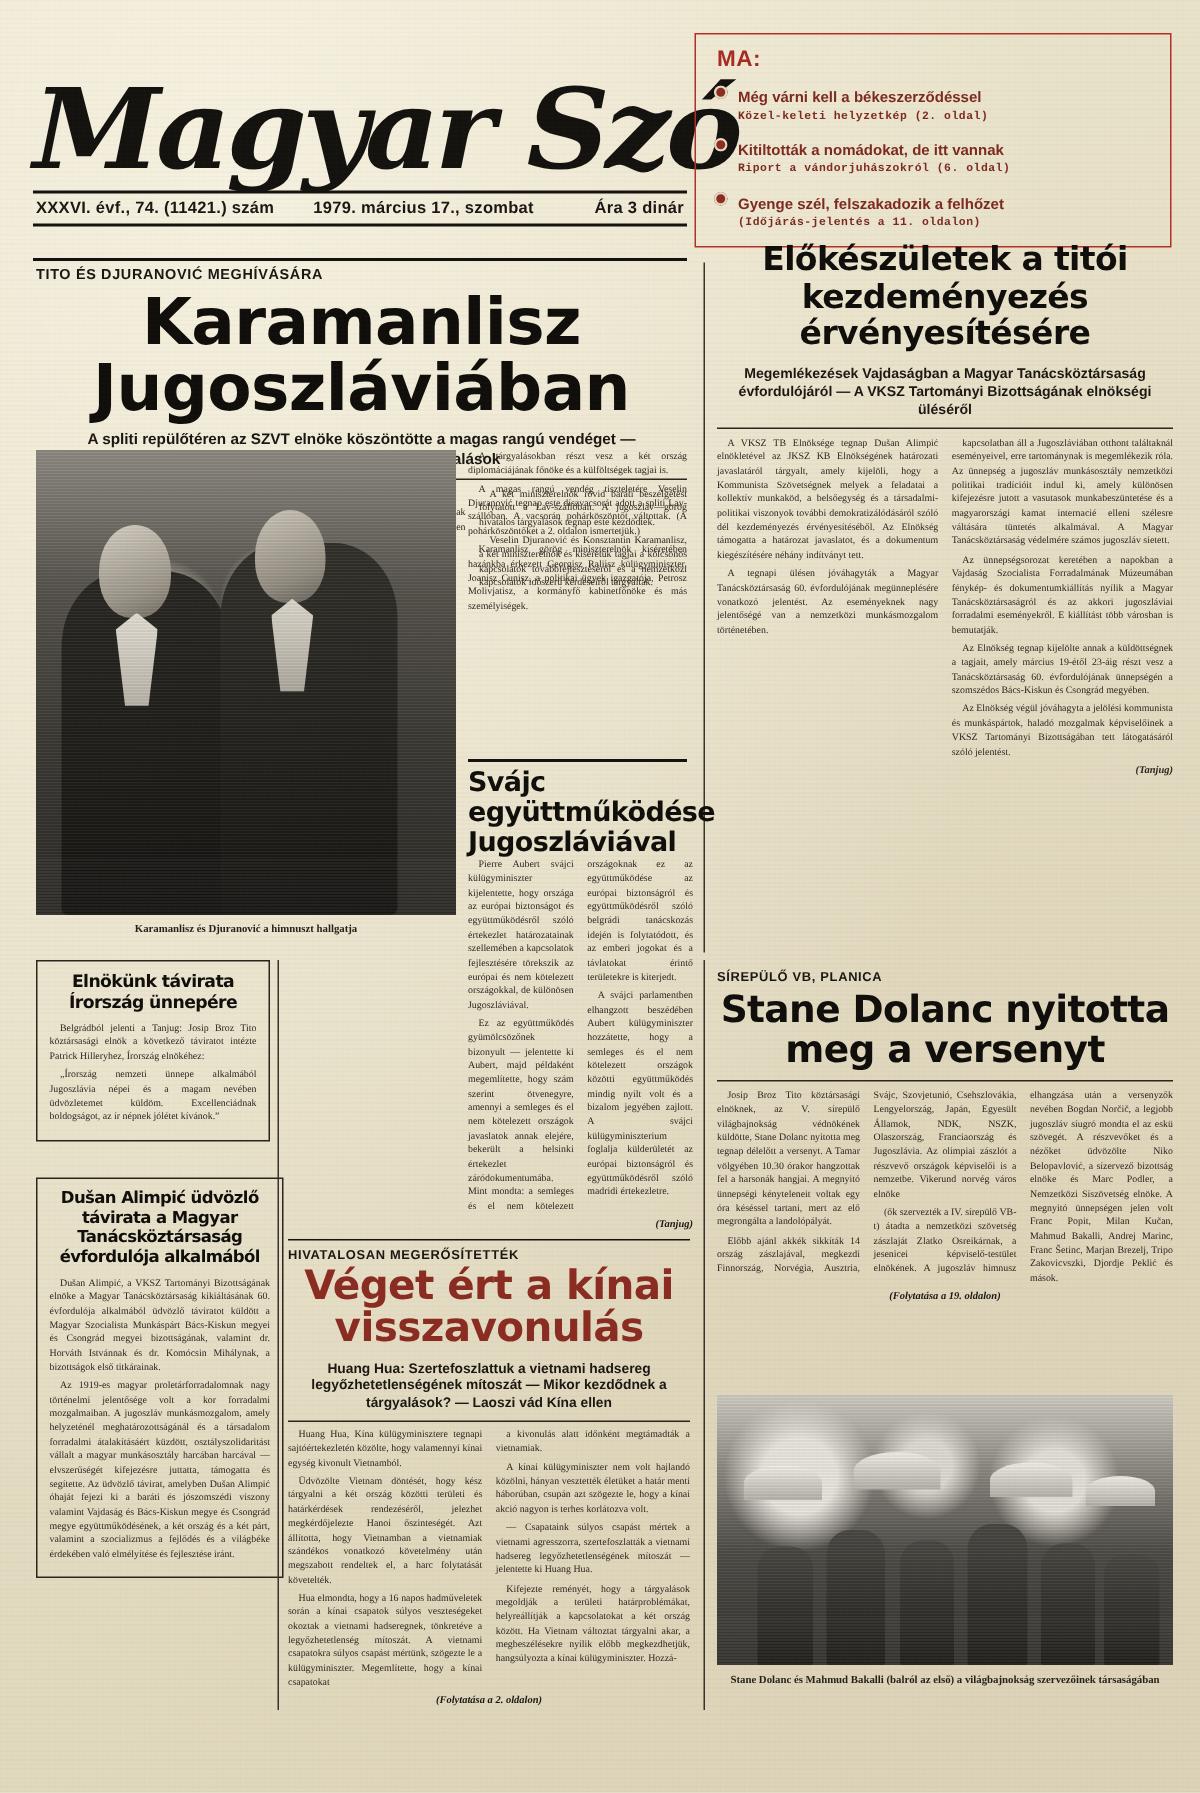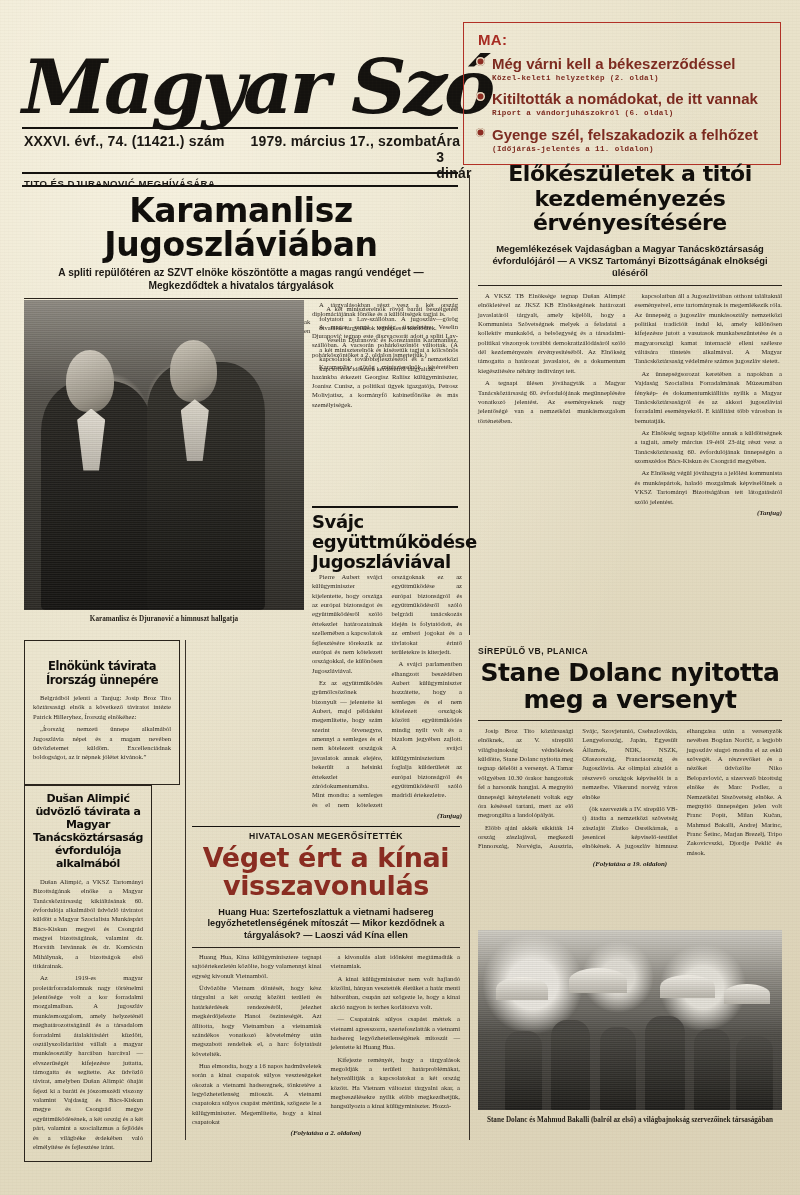--- a/index.html
+++ b/index.html
@@ -36,21 +36,21 @@
     letter-spacing:-3px;
     color:#14120f;
     white-space:nowrap;
     transform:scaleX(1.04);
     transform-origin:left center;
   }
   .mast-rule{border-top:2.5px solid #14120f;margin-top:6px;}
   .mast-line{
     display:flex;justify-content:space-between;align-items:baseline;
     font-family:"Liberation Sans", sans-serif;
-    font-weight:700;font-size:14px;letter-spacing:.2px;
+    font-weight:700;font-size:11px;letter-spacing:.2px;
     padding:4px 2px 4px 2px;
   }
   .mast-line .issue{flex:0 0 auto;}
   .mast-line .date{flex:0 0 auto;margin-left:26px;}
   .mast-line .price{margin-left:auto;}
   .mast-rule2{border-top:2.5px solid #14120f;}
 
   
   .ma-box{
     position:absolute;left:463px;top:22px;width:318px;
@@ -65,21 +65,21 @@
   }
   .ma-item{display:flex;align-items:flex-start;margin-bottom:7px;}
   .ma-bullet{
     flex:0 0 auto;width:9px;height:9px;border-radius:50%;
     background:#8d2c22;margin:2px 7px 0 0;
     box-shadow:0 0 0 1.5px #e3dcc4 inset;
   }
   .ma-txt{flex:1 1 auto;}
   .ma-h{
     font-family:"Liberation Sans", sans-serif;
-    font-weight:700;font-size:15px;line-height:1.18;color:#7d2a20;
+    font-weight:700;font-size:10px;line-height:1.18;color:#7d2a20;
   }
   .ma-s{
     font-family:Liberation Mono, monospace;
     font-weight:700;font-size:7.6px;line-height:1.25;color:#7d2a20;
     letter-spacing:.35px;margin-top:1px;
   }
 
   
   .hr-thick{position:absolute;border-top:2.4px solid #14120f;}
   .hr-thin{position:absolute;border-top:1px solid #2a241c;}
@@ -230,21 +230,21 @@
     </div>
   </div>
 
   <div class="hr-thick" style="left:22px;top:172px;width:436px;"></div>
 
   <div class="vr" style="left:469px;top:175px;height:460px;"></div>
   <div class="vr" style="left:469px;top:640px;height:500px;"></div>
 
   <div style="position:absolute;left:24px;top:178px;width:434px;">
     <div class="kicker">TITO ÉS DJURANOVIĆ MEGHÍVÁSÁRA</div>
-    <div class="hl" style="font-size:33px;text-align:center;margin:5px 0 5px 0;">Karamanlisz Jugoszláviában</div>
+    <div class="hl" style="font-size:43px;text-align:center;margin:5px 0 5px 0;">Karamanlisz Jugoszláviában</div>
     <div class="sub">A spliti repülőtéren az SZVT elnöke köszöntötte a magas rangú vendéget — Megkezdődtek a hivatalos tárgyalások</div>
     <div class="hr-thin" style="position:relative;margin:6px 0 5px 0;border-top:1px solid #2a241c;"></div>
 
     <div style="display:flex;gap:9px;">
       <div style="flex:1 1 0;">
         <div class="body">
           <p>Splitből jelenti a Tanjug: Konsztantin Karamanlisz görög kormányfő tegnap délelőtt Splitbe érkezett hivatalos baráti látogatásra, amelyre Josip Broz Tito köztársasági elnök és Veselin Dju­ranović, a Szövetségi Végrehajtó Tanács elnöke meghívására került sor.</p>
         </div>
       </div>
       <div style="flex:1 1 0;">
@@ -311,41 +311,41 @@
   </div>
   <div style="position:absolute;left:312px;top:572px;width:150px;">
     <div class="body cols2">
       <p>Pierre Aubert svájci külügyminiszter kijelentette, hogy országa az európai biztonságot és együttműködésről szóló értekezlet határozatainak szellemében a kapcsolatok fejlesztésére törekszik az európai és nem kötelezett országokkal, de különösen Jugoszláviával.</p>
       <p>Ez az együttműködés gyümölcsözőnek bizonyult — jelentette ki Aubert, majd példaként megemlítette, hogy szám szerint ötvenegyre, amennyi a semleges és el nem kötelezett országok javaslatok annak elejére, bekerült a helsinki értekezlet záródokumentumába. Mint mondta: a semleges és el nem kötelezett országoknak ez az együttműködése az európai biztonságról és együttműködésről szóló belgrádi tanácskozás idején is folytatódott, és az emberi jogokat és a távlatokat érintő területekre is kiterjedt.</p>
       <p>A svájci parlamentben elhangzott beszédében Aubert külügyminiszter hozzátette, hogy a semleges és el nem kötelezett országok közötti együttműködés mindig nyílt volt és a bizalom jegyében zajlott. A svájci külügyminiszterium foglalja külderületét az európai biztonságról és együttműködésről szóló madridi értekezletre.</p>
     </div>
     <div class="cont" style="text-align:right;">(Tanjug)</div>
   </div>
 
-  <div style="position:absolute;left:24px;top:640px;width:156px;box-sizing:border-box;border:1px solid #2a241c;padding:19px 8px;">
+  <div style="position:absolute;left:24px;top:640px;width:156px;box-sizing:border-box;border:1px solid #2a241c;padding:7px 8px;">
     <div class="hl" style="font-size:11.5px;text-align:center;line-height:1.18;">Elnökünk távirata Írország ünnepére</div>
     <div class="body" style="margin-top:6px;">
       <p>Belgrádból jelenti a Tanjug: Josip Broz Tito köztársasági elnök a következő táviratot intézte Patrick Hilleryhez, Írország elnökéhez:</p>
       <p>„Írország nemzeti ünnepe alkalmából Jugoszlávia népei és a magam nevében üdvözletemet küldöm. Excellenciádnak boldogságot, az ír népnek jólétet kívánok.”</p>
     </div>
   </div>
 
-  <div style="position:absolute;left:24px;top:785px;width:128px;box-sizing:border-box;border:1px solid #2a241c;padding:7px 8px;">
+  <div style="position:absolute;left:24px;top:785px;width:165px;box-sizing:border-box;border:1px solid #2a241c;padding:7px 8px;">
     <div class="hl" style="font-size:11px;text-align:center;line-height:1.18;">Dušan Alimpić üdvözlő távirata a Magyar Tanácsköztársaság évfordulója alkalmából</div>
     <div class="body" style="margin-top:6px;">
       <p>Dušan Alimpić, a VKSZ Tartományi Bizottságának elnöke a Magyar Tanácsköztársaság kikiáltásának 60. évfordulója alkalmából üdvözlő táviratot küldött a Magyar Szocialista Munkáspárt Bács-Kiskun megyei és Csongrád megyei bizottságának, valamint dr. Horváth Istvánnak és dr. Komócsin Mihálynak, a bizottságok első titkárainak.</p>
       <p>Az 1919-es magyar proletárforradalomnak nagy történelmi jelentősége volt a kor forradalmi mozgalmaiban. A jugoszláv munkásmozgalom, amely helyzeténél meghatározottságánál és a társadalom forradalmi átalakításáért küzdött, osztályszolidaritást vállalt a magyar munkásosztály harcában harcával — elvszerűségét kifejezésre juttatta, támogatta és segítette. Az üdvözlő távirat, amelyben Dušan Alimpić óhaját fejezi ki a baráti és jószomszédi viszony valamint Vajdaság és Bács-Kiskun megye és Csongrád megye együttműködésének, a két ország és a két párt, valamint a szocializmus a fejlődés és a világbéke érdekében való elmélyítése és fejlesztése iránt.</p>
     </div>
   </div>
 
   <div class="vr" style="left:185px;top:640px;height:500px;"></div>
 
   <div style="position:absolute;left:192px;top:826px;width:268px;">
     <div style="border-top:1.6px solid #14120f;margin-bottom:4px;"></div>
-    <div class="kicker" style="font-size:8.6px;text-align:center;">HIVATALOSAN MEGERŐSÍTETTÉK</div>
+    <div class="kicker" style="font-size:8.6px;">HIVATALOSAN MEGERŐSÍTETTÉK</div>
     <div class="hl" style="font-family:'DejaVu Sans',sans-serif;font-size:27px;text-align:center;line-height:1.05;color:#8a2c21;margin-top:3px;">Véget ért a kínai visszavonulás</div>
     <div class="sub" style="margin-top:6px;font-size:9.2px;">Huang Hua: Szertefoszlattuk a vietnami hadsereg legyőzhetetlenségének mítoszát — Mikor kezdődnek a tárgyalások? — Laoszi vád Kína ellen</div>
     <div style="border-top:1px solid #2a241c;margin:5px 0 4px 0;"></div>
     <div class="body cols2">
       <p>Huang Hua, Kína külügyminisztere tegnapi sajtóértekezletén közölte, hogy valamennyi kínai egység kivonult Vietnamból.</p>
       <p>Üdvözölte Vietnam döntését, hogy kész tárgyalni a két ország közötti területi és határkérdések rendezéséről, jelezhet megkérdőjelezte Hanoi őszinteségét. Azt állította, hogy Vietnamban a vietnamiak szándékos vonatkozó követelmény után megszabott rendeltek el, a harc folytatását követelték.</p>
       <p>Hua elmondta, hogy a 16 napos hadműveletek során a kínai csapatok súlyos veszteségeket okoztak a vietnami hadseregnek, tönkretéve a legyőzhetetlenség mítoszát. A vietnami csapatokra súlyos csapást mértünk, szögezte le a külügyminiszter. Megemlítette, hogy a kínai csapatokat</p>
       <p>a kivonulás alatt időnként megtámadták a vietnamiak.</p>
       <p>A kínai külügyminiszter nem volt hajlandó közölni, hányan vesztették életüket a határ menti háborúban, csupán azt szögezte le, hogy a kínai akció nagyon is terhes korlátozva volt.</p>
       <p>— Csapataink súlyos csapást mértek a vietnami agresszorra, szertefoszlatták a vietnami hadsereg legyőzhetetlenségének mítoszát — jelentette ki Huang Hua.</p>

